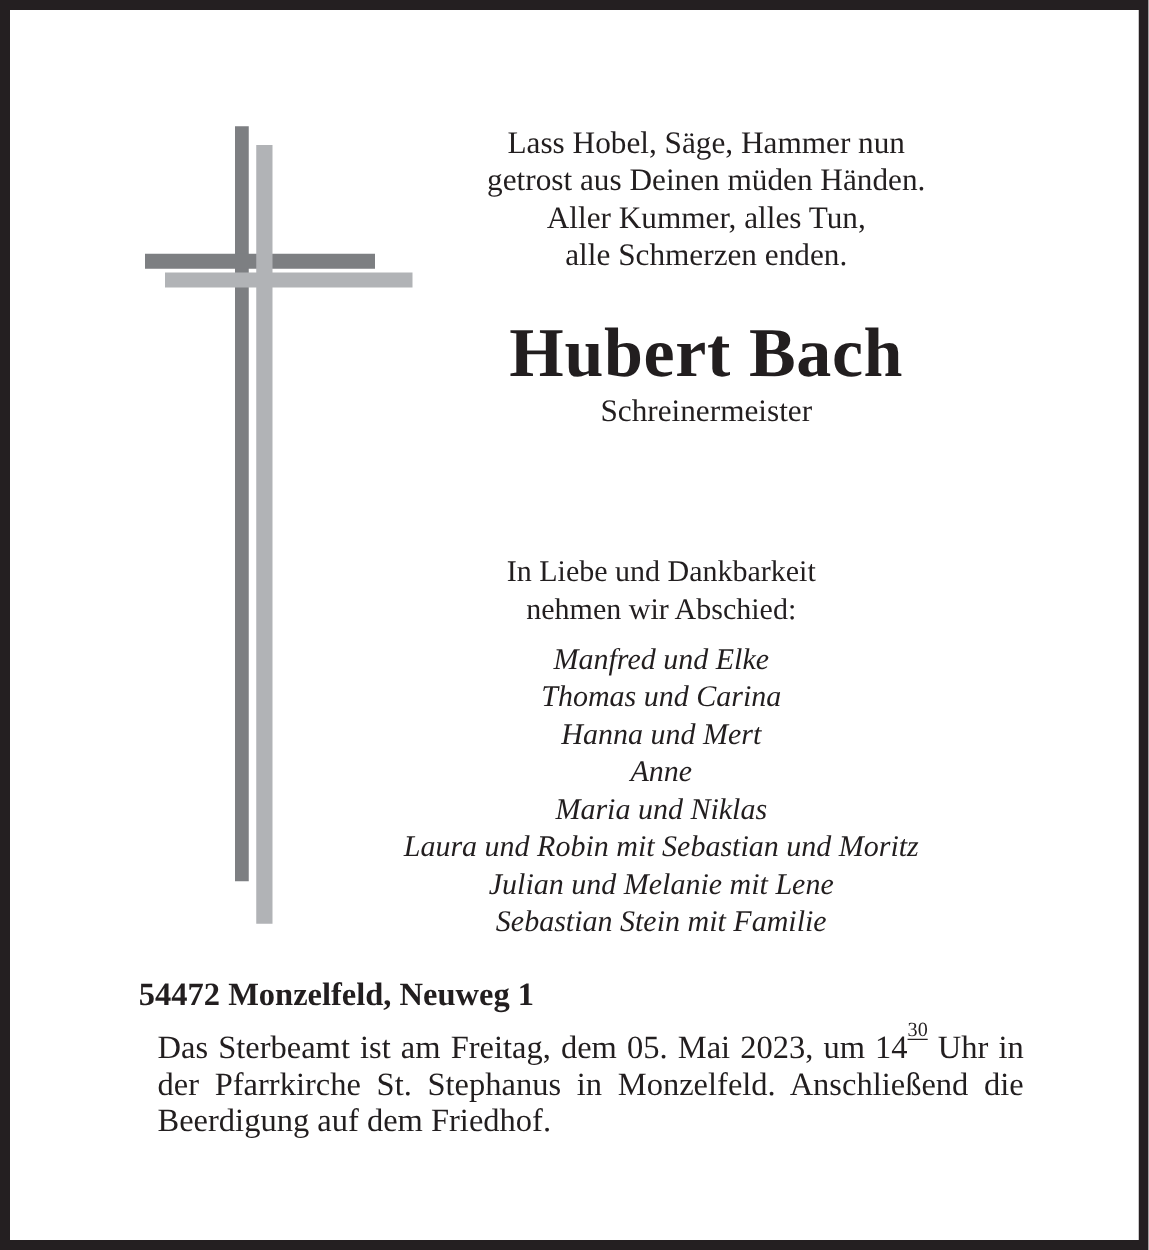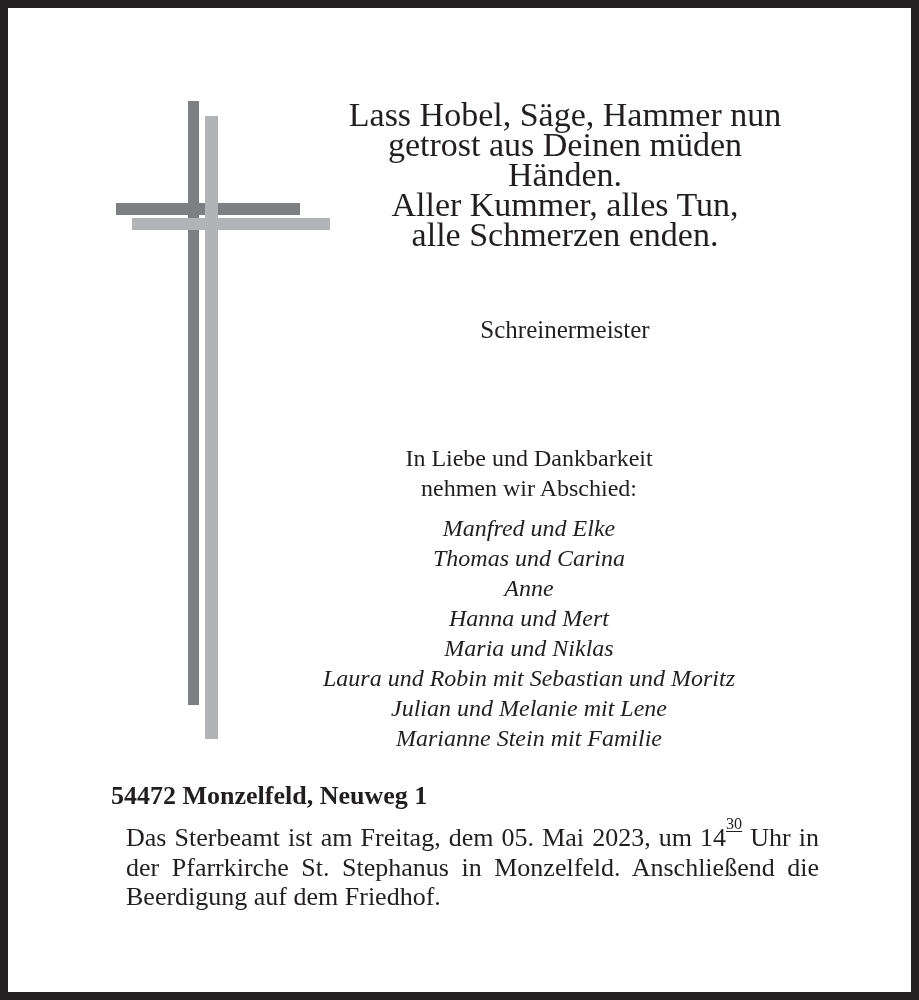--- a/index.html
+++ b/index.html
@@ -23,21 +23,21 @@
   .bar { position: absolute; }
   .bar.dark  { background: #7d7f82; }
   .bar.light { background: #b1b3b6; }
   .bar.dark-v  { left: 188px; top: 101px; width: 11px; height: 604px; }
   .bar.dark-h  { left: 116px; top: 203px; width: 184px; height: 12px; }
   .bar.light-v { left: 205px; top: 116px; width: 13px; height: 623px; }
   .bar.light-h { left: 132px; top: 218px; width: 198px; height: 12px; }
 
   
   .center-col { position: absolute; left: 330px; width: 470px; text-align: center; }
-  .poem       { top: 100px; font-size: 34px; line-height: 30px; }
+  .poem       { top: 100px; font-size: 25px; line-height: 30px; }
   .name       { top: 253px; font-size: 56px; line-height: 60px; font-weight: bold; letter-spacing: 0.5px; }
   .profession { top: 310px; font-size: 25px; line-height: 40px; }
   .dates      { top: 366px; font-size: 25px; line-height: 30px; }
   .dates .death { margin-left: 47px; }
 
   
   .family { position: absolute; left: 323px; top: 443px; font-size: 24px; line-height: 30px; text-align: center; }
   .mourners { margin-top: 10px; font-style: italic; }
 
   
@@ -74,37 +74,38 @@
     <div class="bar light light-h"></div>
   </div>
 
   <div class="center-col poem">
     <div>Lass Hobel, Säge, Hammer nun</div>
     <div>getrost aus Deinen müden Händen.</div>
     <div>Aller Kummer, alles Tun,</div>
     <div>alle Schmerzen enden.</div>
   </div>
 
+  <h1 class="center-col name">Hubert Bach</h1>
 
   <div class="center-col profession">Schreinermeister</div>
 
 
   <div class="family">
     <div>
       <div>In Liebe und Dankbarkeit</div>
       <div>nehmen wir Abschied:</div>
     </div>
     <div class="mourners">
       <div>Manfred und Elke</div>
       <div>Thomas und Carina</div>
+      <div>Hanna und Mert</div>
       <div>Anne</div>
-      <div>Hanna und Mert</div>
       <div>Maria und Niklas</div>
       <div>Laura und Robin mit Sebastian und Moritz</div>
       <div>Julian und Melanie mit Lene</div>
-      <div>Marianne Stein mit Familie</div>
+      <div>Sebastian Stein mit Familie</div>
     </div>
   </div>
 
   <div class="address">54472 Monzelfeld, Neuweg 1</div>
 
   <p class="service"><span>Das Sterbeamt ist am Freitag, dem 05. Mai 2023, um 14</span><sup>30</sup><span> Uhr in der Pfarrkirche St. Stephanus in Monzelfeld. Anschließend die Beerdigung auf dem Friedhof.</span></p>
 </div>
 
 </body></html>

